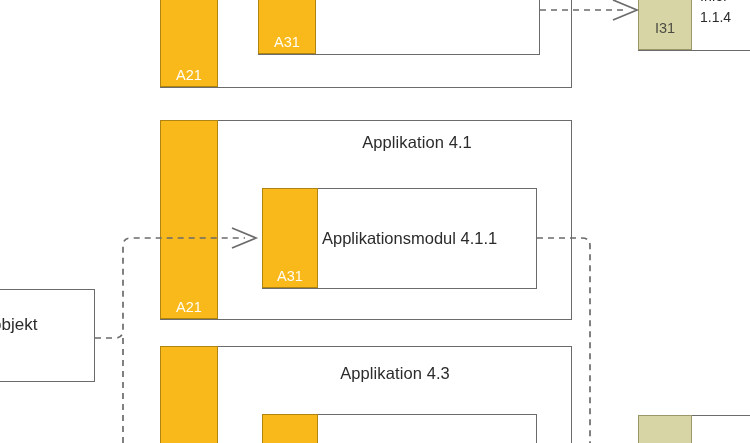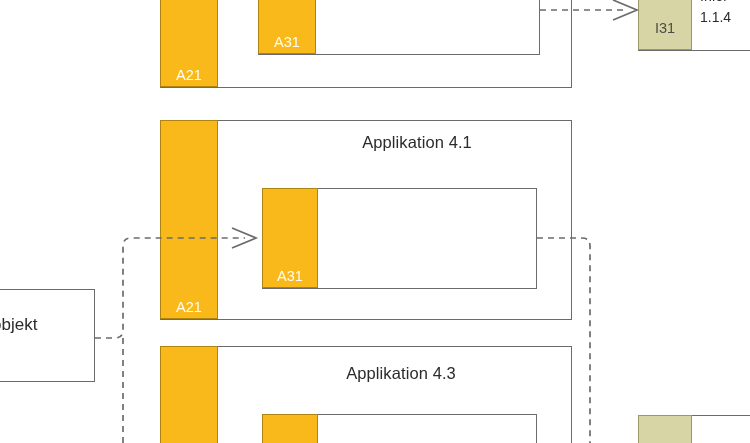--- a/index.html
+++ b/index.html
@@ -136,24 +136,25 @@
   <div class="tag" style="left:160px; top:120px; width:58px; height:199px;">
     <span class="tag-label">A21</span>
   </div>
 
   <div class="module-box" style="left:262px; top:188px; width:275px; height:101px;"></div>
 
   <div class="tag" style="left:262px; top:188px; width:56px; height:100px;">
     <span class="tag-label">A31</span>
   </div>
 
+  <div class="module-label" style="left:322px; top:229px;">Applikationsmodul 4.1.1</div>
 
   <div class="app-box" style="left:160px; top:346px; width:412px; height:160px;"></div>
 
-  <div class="app-title" style="top:364px; left:218px; width:354px;padding-left:6px;">Applikation 4.3</div>
+  <div class="app-title" style="top:364px; left:218px; width:354px;">Applikation 4.3</div>
 
   <div class="tag" style="left:160px; top:346px; width:58px; height:160px;"></div>
 
   <div class="module-box" style="left:262px; top:414px; width:275px; height:100px;"></div>
 
   <div class="tag" style="left:262px; top:414px; width:56px; height:100px;"></div>
 
   <div class="info-box" style="left:638px; top:-46px; width:160px; height:97px;"></div>
 
   <div class="tag olive" style="left:638px; top:-46px; width:54px; height:96px;">

